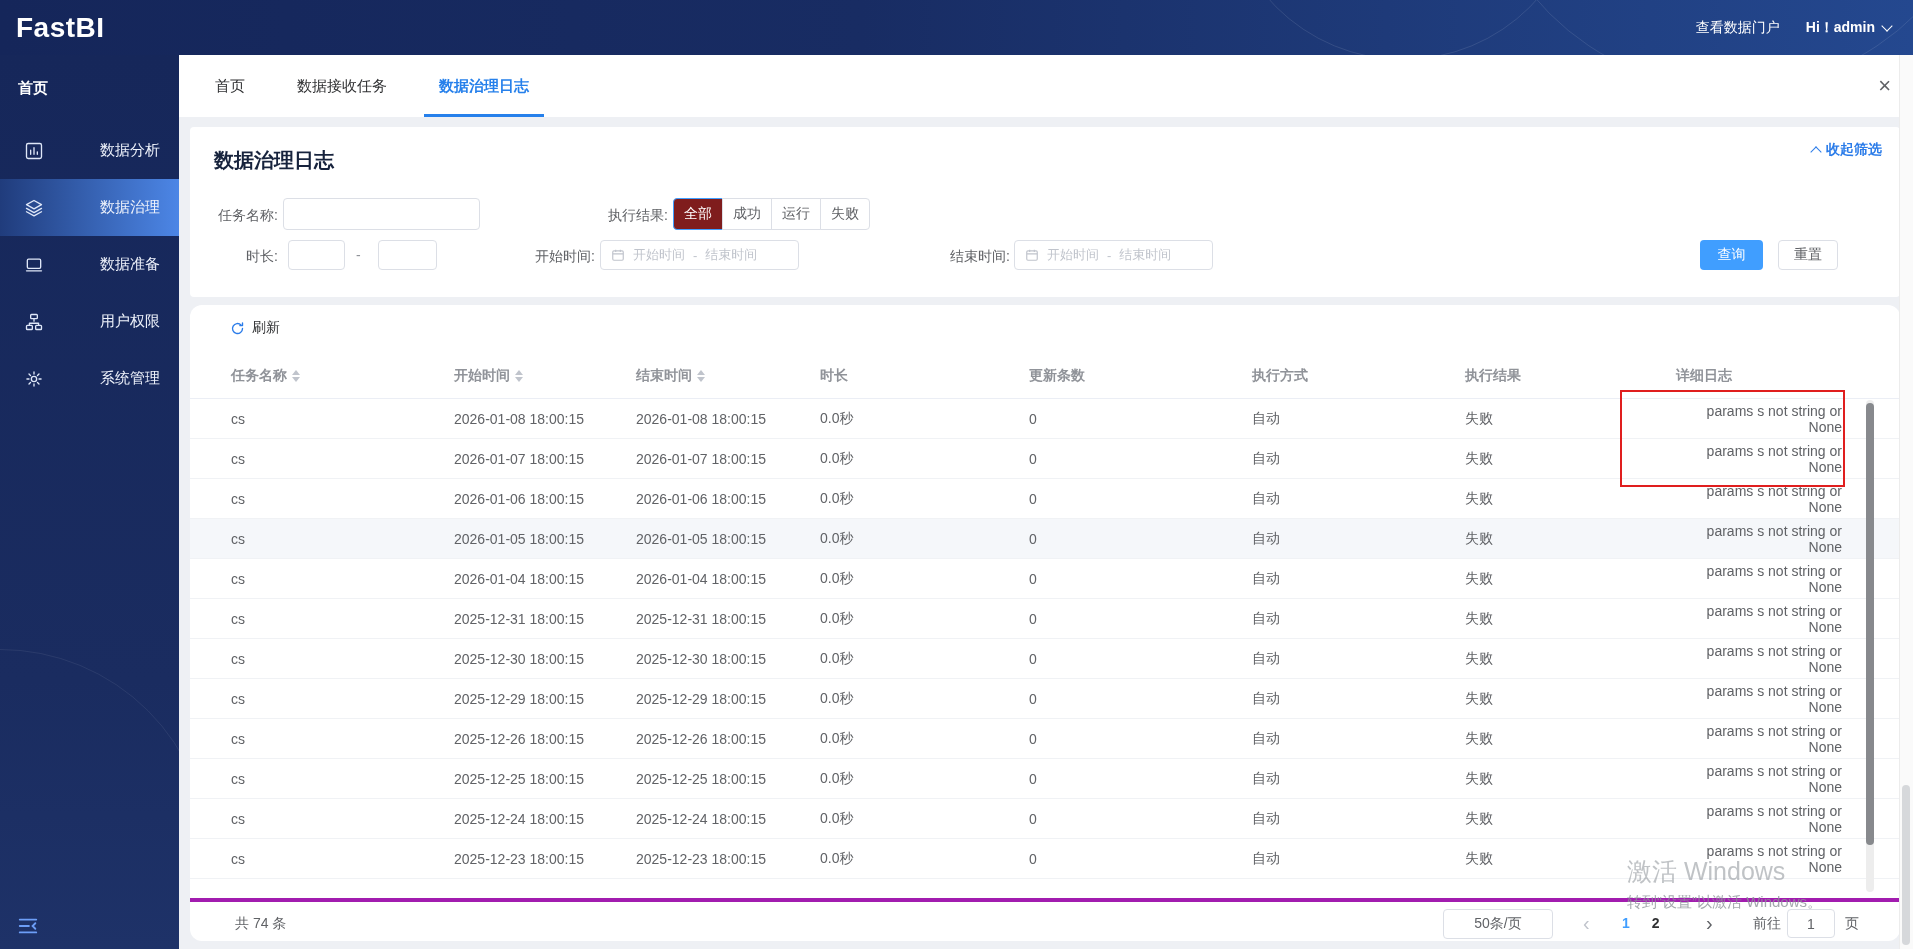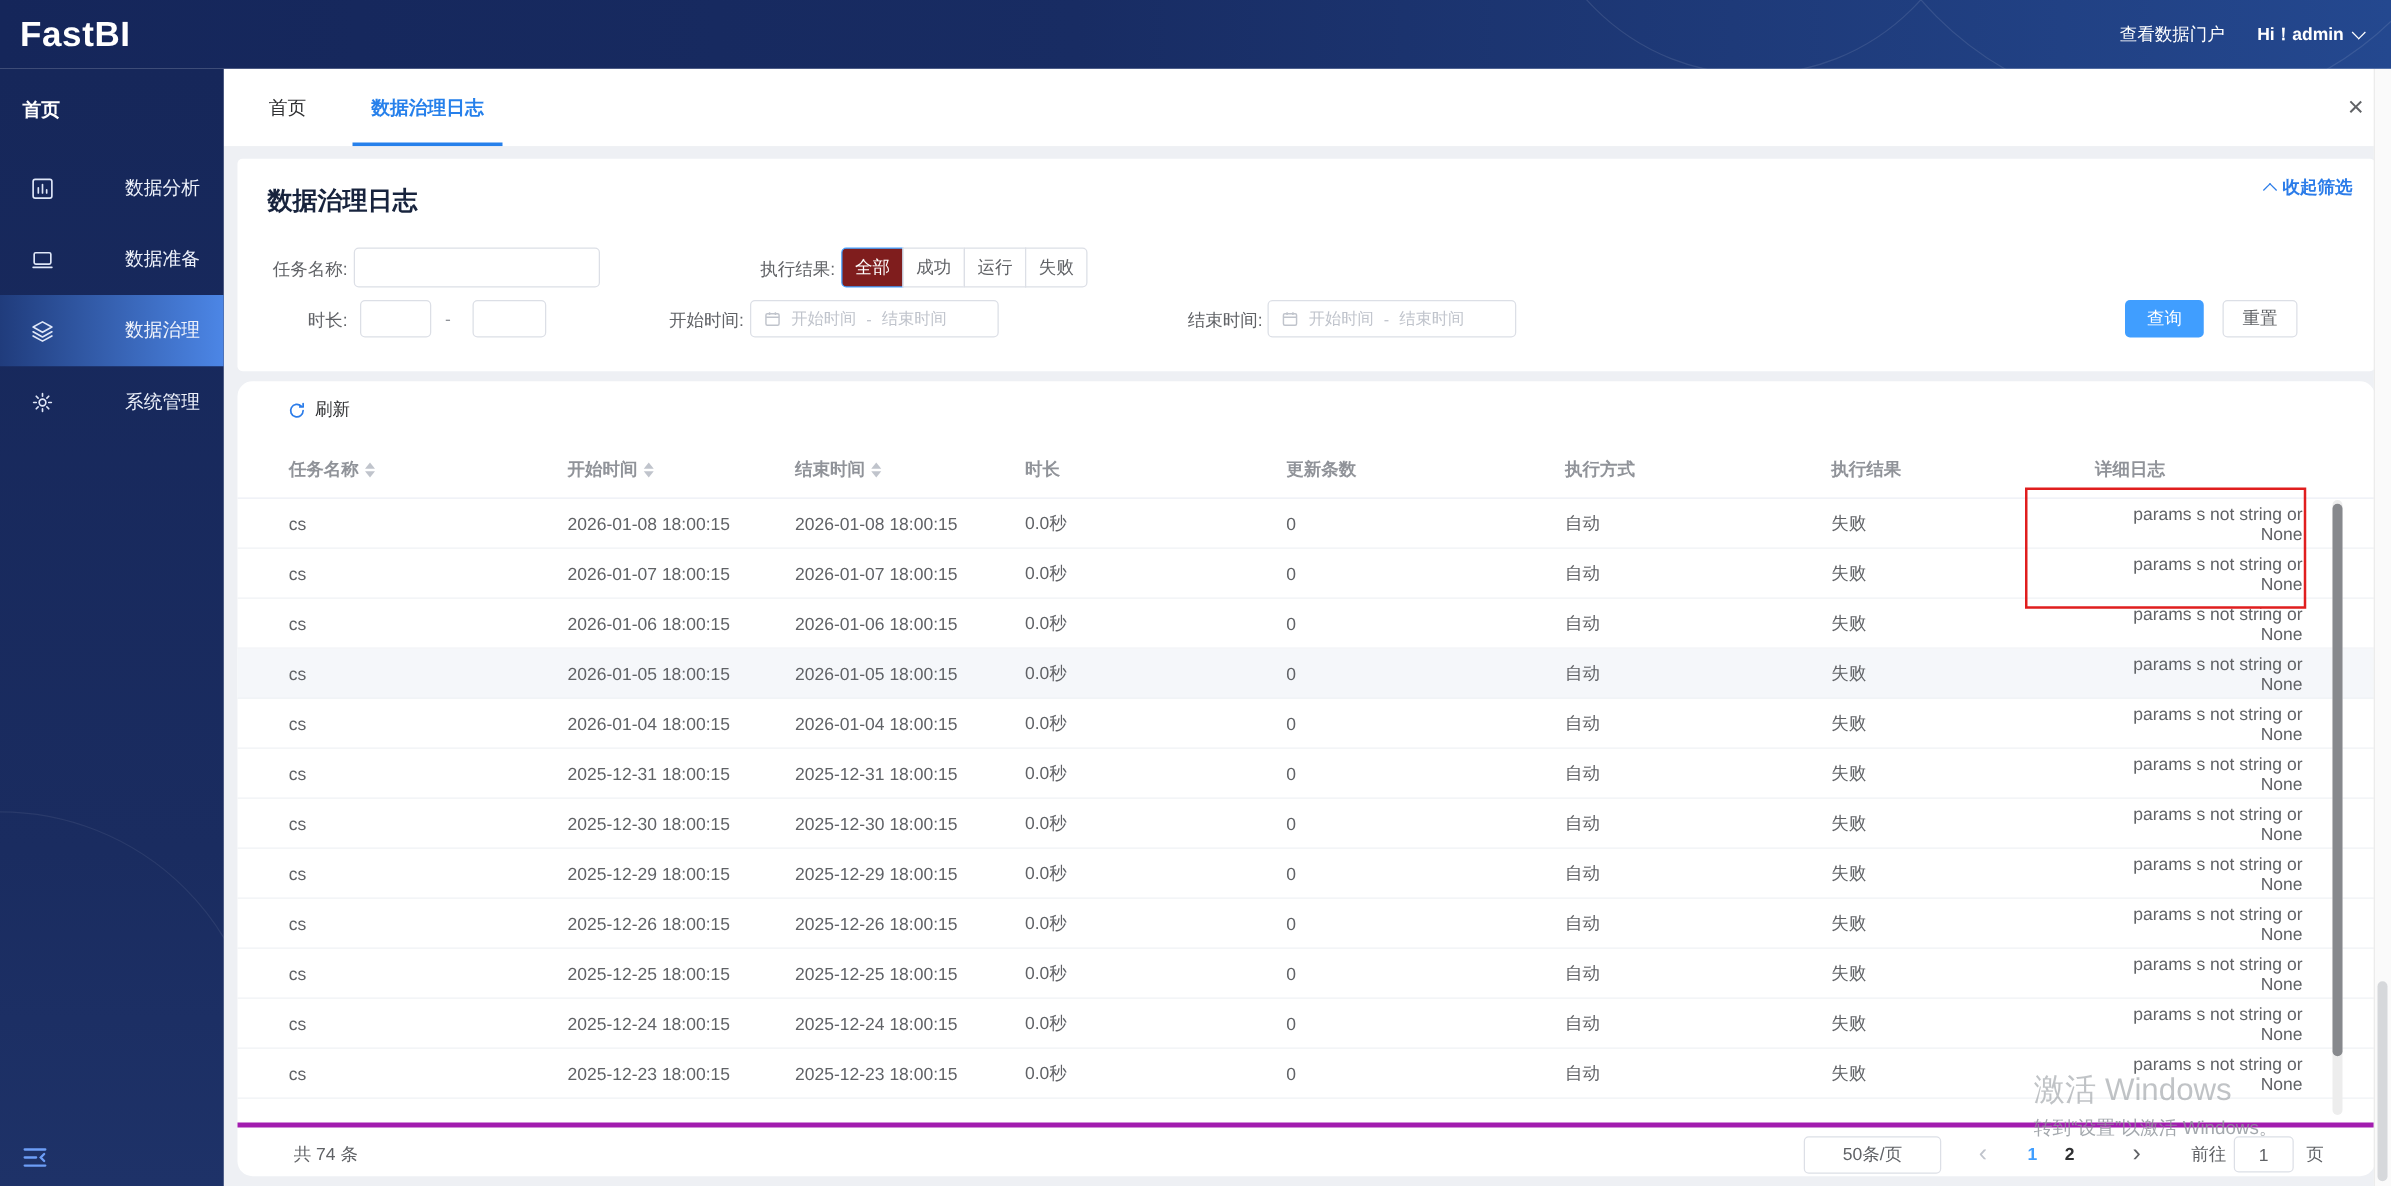--- a/index.html
+++ b/index.html
@@ -146,38 +146,49 @@
   <div class="side-menu" id="side-menu">
       <div class="side-item">
         <span class="ic">
           <svg viewBox="0 0 24 24" width="20" height="20" fill="none" stroke="#dfe7f8" stroke-width="1.6" stroke-linecap="round" stroke-linejoin="round">
             <rect x="3" y="3" width="18" height="18" rx="2"></rect>
             <path d="M8 16v-5M12 16V8M16 16v-3"></path>
           </svg>
         </span>
         <span>数据分析</span>
       </div>
-      <div class="side-item">
-        <span class="ic">
-          <svg viewBox="0 0 24 24" width="20" height="20" fill="none" stroke="#dfe7f8" stroke-width="1.6" stroke-linecap="round" stroke-linejoin="round">
-            <rect x="4" y="5" width="16" height="11" rx="1.5"></rect>
-            <path d="M3 19h18"></path>
-          </svg>
-        </span>
-        <span>数据准备</span>
-      </div>
       <div class="side-item active">
         <span class="ic">
           <svg viewBox="0 0 24 24" width="20" height="20" fill="none" stroke="#dfe7f8" stroke-width="1.6" stroke-linecap="round" stroke-linejoin="round">
             <path d="M12 3l9 5-9 5-9-5 9-5z"></path>
             <path d="M3 12.5l9 5 9-5"></path>
             <path d="M3 16.5l9 5 9-5"></path>
           </svg>
         </span>
         <span>数据治理</span>
+      </div>
+      <div class="side-item">
+        <span class="ic">
+          <svg viewBox="0 0 24 24" width="20" height="20" fill="none" stroke="#dfe7f8" stroke-width="1.6" stroke-linecap="round" stroke-linejoin="round">
+            <rect x="4" y="5" width="16" height="11" rx="1.5"></rect>
+            <path d="M3 19h18"></path>
+          </svg>
+        </span>
+        <span>数据准备</span>
+      </div>
+      <div class="side-item">
+        <span class="ic">
+          <svg viewBox="0 0 24 24" width="20" height="20" fill="none" stroke="#dfe7f8" stroke-width="1.6" stroke-linecap="round" stroke-linejoin="round">
+            <rect x="8" y="3" width="8" height="5" rx="1"></rect>
+            <rect x="3" y="16" width="7" height="5" rx="1"></rect>
+            <rect x="14" y="16" width="7" height="5" rx="1"></rect>
+            <path d="M12 8v3M6.5 16v-2.5h11V16"></path>
+          </svg>
+        </span>
+        <span>用户权限</span>
       </div>
       <div class="side-item">
         <span class="ic">
           <svg viewBox="0 0 24 24" width="20" height="20" fill="none" stroke="#dfe7f8" stroke-width="1.6" stroke-linecap="round" stroke-linejoin="round">
             <circle cx="12" cy="12" r="3.2"></circle>
             <path d="M12 3.5V6M12 18v2.5M3.5 12H6M18 12h2.5M6 6l1.8 1.8M16.2 16.2L18 18M18 6l-1.8 1.8M7.8 16.2L6 18"></path>
           </svg>
         </span>
         <span>系统管理</span>
       </div>
@@ -186,20 +197,21 @@
     <svg viewBox="0 0 24 24" width="24" height="22" fill="none" stroke="#6d9ef7" stroke-width="2" stroke-linecap="round">
       <path d="M3 5h18M3 12h10M3 19h18"></path>
         <path d="M20 9l-3 3 3 3"></path>
     </svg>
   </div>
 </div>
 
 <div class="main">
   <div class="tabbar" id="tabbar">
     <div class="tab">首页</div>
+      <div class="tab">数据接收任务</div>
       <div class="tab active">数据治理日志</div>
       <span class="tab-close">×</span>
   </div>
 
   <div class="content">
 
     <div class="filter-card">
       <div class="collapse-filter">
         <span class="chev-up"></span>
         <span>收起筛选</span>

